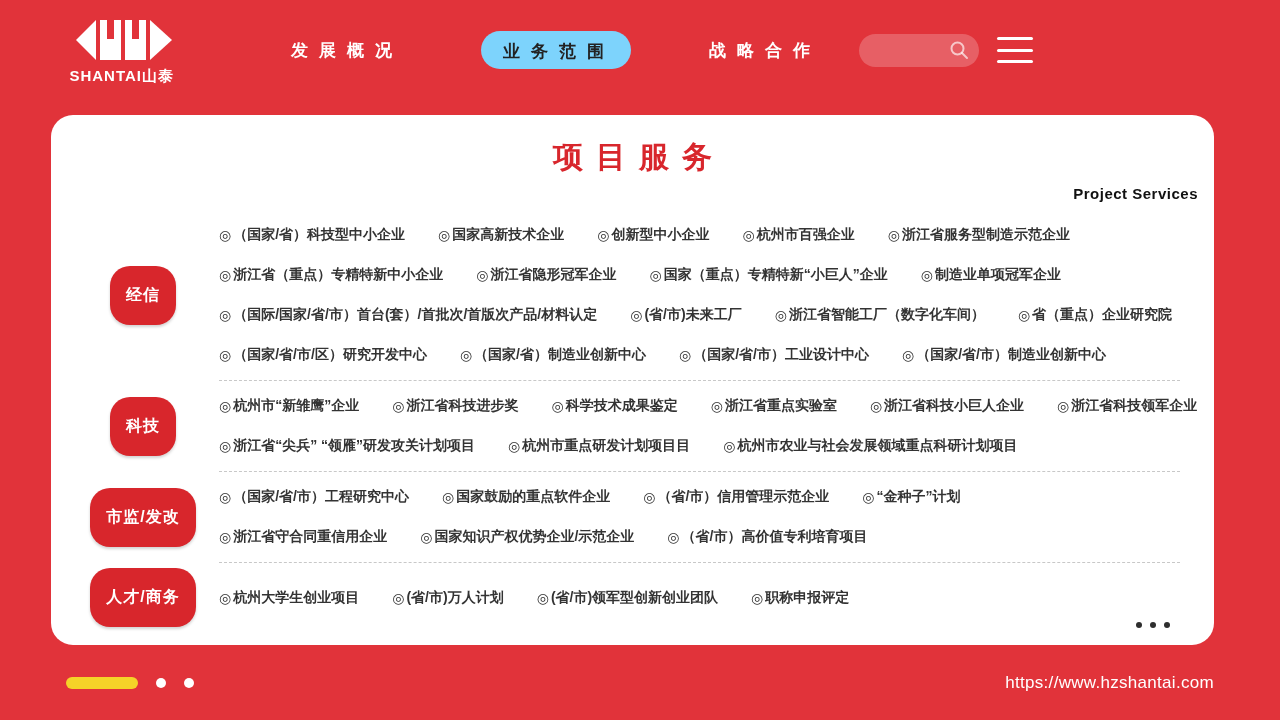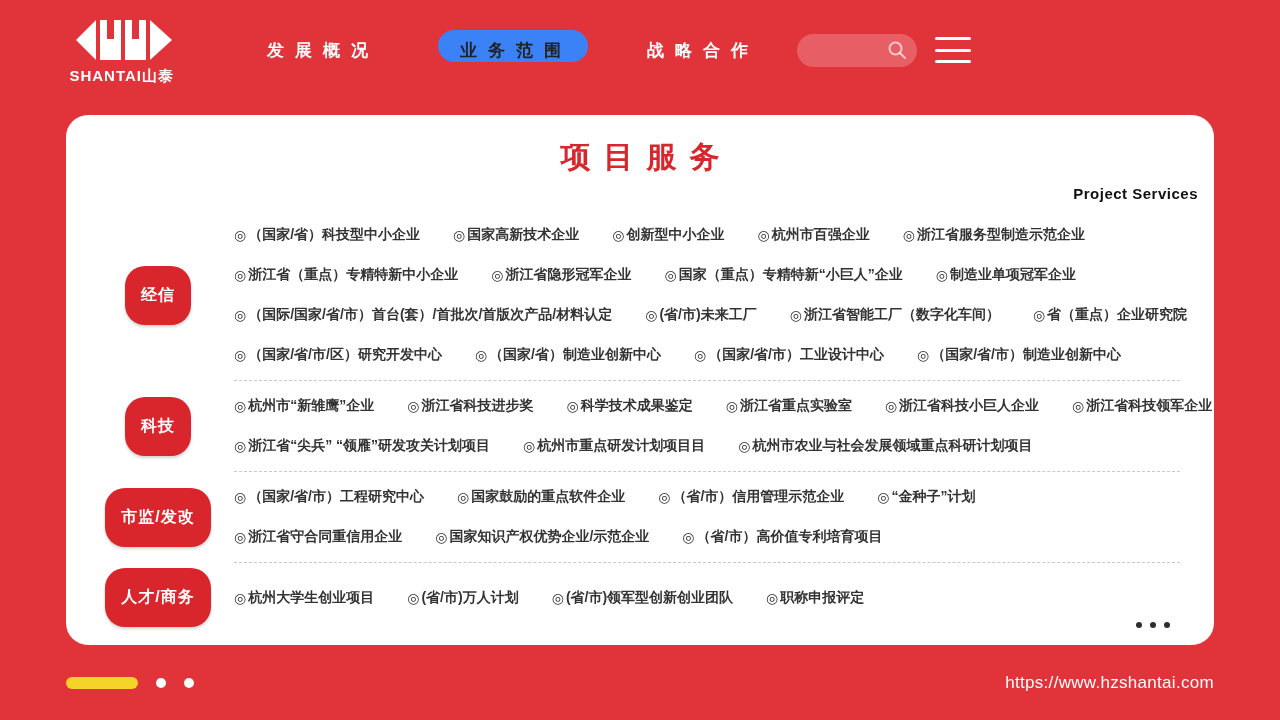--- a/index.html
+++ b/index.html
@@ -18,46 +18,46 @@
   
   .header{
     height:100px;
     display:flex;
     align-items:center;
     padding:0 46px 0 66px;
   }
   .brand{display:flex;flex-direction:column;align-items:flex-end;width:108px;flex:none}
   .brand svg{display:block}
   .brand-text{color:#fff;font-weight:bold;font-size:15px;letter-spacing:1px;margin-top:2px;white-space:nowrap}
-  .nav{display:flex;align-items:flex-start;margin-left:89px;gap:55px}
+  .nav{display:flex;align-items:center;margin-left:113px;gap:74px}
   .nav-item{
     color:#fff;font-size:17px;font-weight:600;letter-spacing:11px;
     white-space:nowrap;cursor:pointer;padding:9px 4px;
   }
   .nav-item.active{
-    background:#3b82f6;color:#222;border-radius:22px;padding:9px 16px 0 22px;
+    background:#7dd3fc;color:#222;border-radius:22px;padding:9px 16px 6px 22px;
   }
   .search{
     margin-left:34px;width:120px;height:33px;border-radius:17px;
     background:rgba(255,255,255,0.22);
     display:flex;align-items:center;flex:none;
   }
   .search input{
     flex:1;border:none;outline:none;background:transparent;
     height:100%;padding:0 4px 0 14px;color:#fff;font-size:14px;min-width:0;
   }
   .search .mag{flex:none;margin-right:10px;display:flex}
   .burger{
     margin-left:18px;width:36px;height:26px;flex:none;cursor:pointer;
     display:flex;flex-direction:column;justify-content:space-between;
   }
   .burger span{display:block;height:3px;background:#fff;border-radius:2px}
   
   .card{
-    position:absolute;left:66px;right:66px;top:115px;height:530px;
+    position:absolute;left:51px;right:66px;top:115px;height:530px;
     background:#fff;border-radius:22px;
     padding:22px 16px 0 16px;
   }
   .card-title{
     text-align:center;color:var(--red-deep);
     font-size:30px;font-weight:bold;letter-spacing:13px;text-indent:13px;
   }
   .card-subtitle{
     text-align:right;color:#111;font-size:15px;font-weight:bold;margin-top:7px;
     letter-spacing:.5px;

